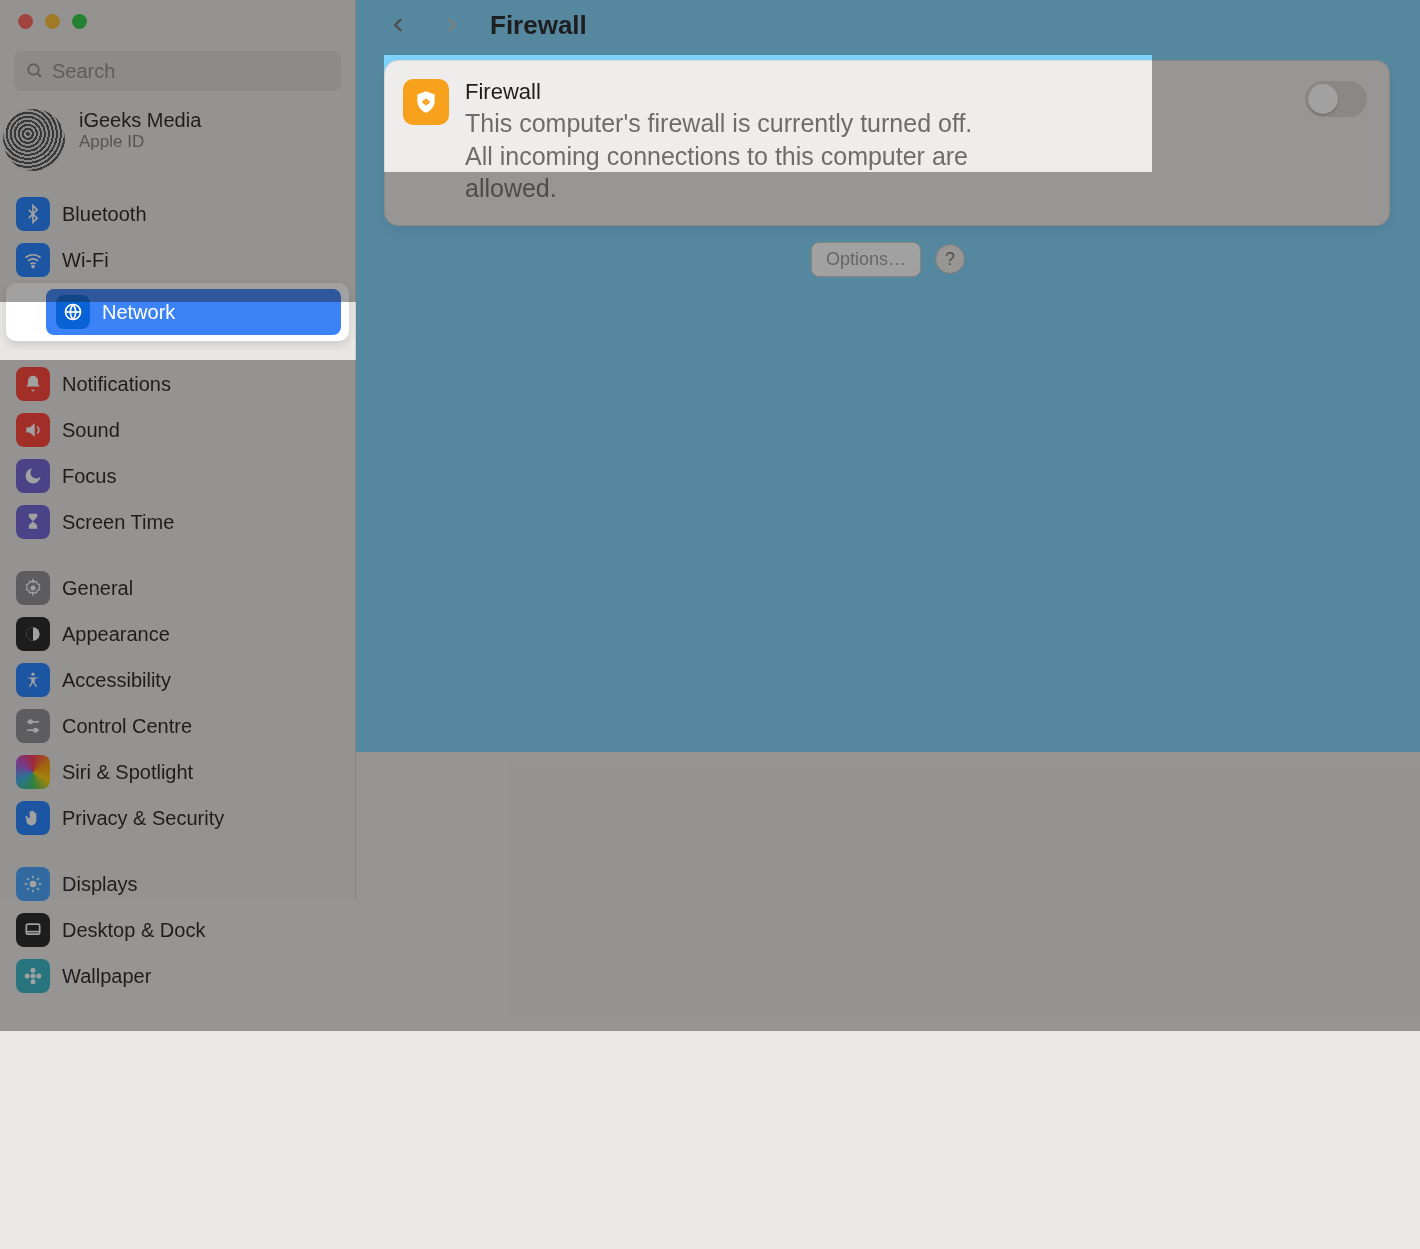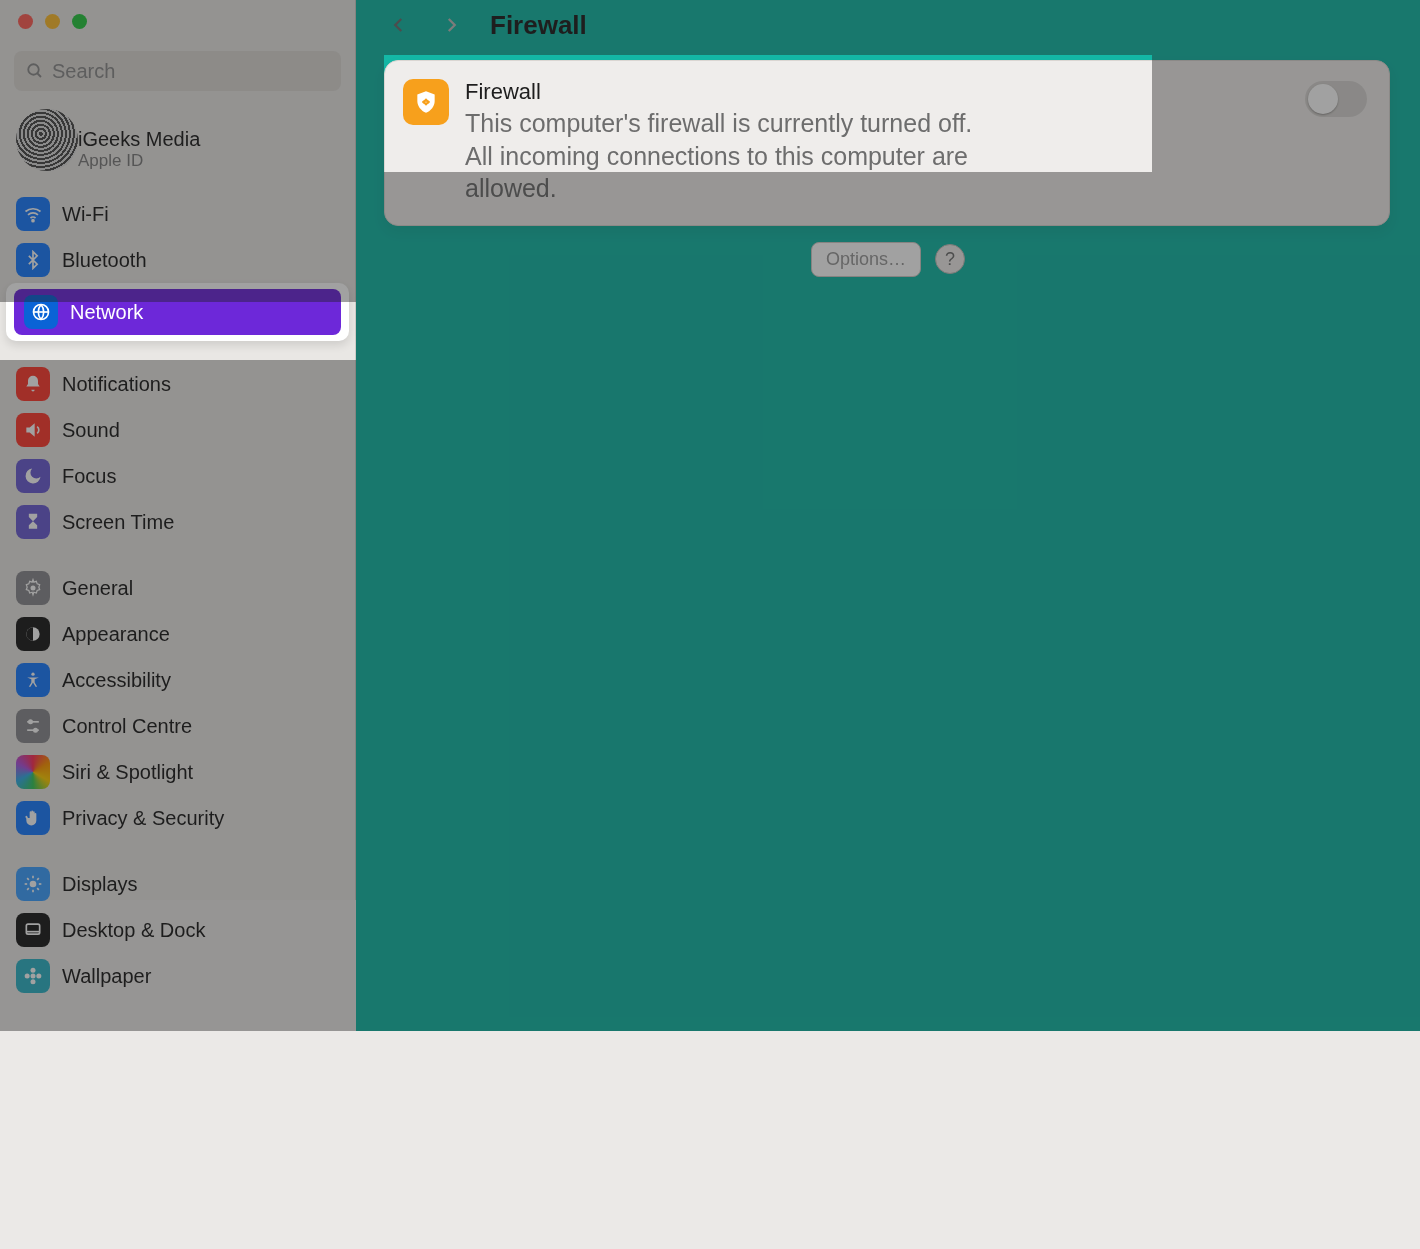--- a/index.html
+++ b/index.html
@@ -9,42 +9,42 @@
 
   
   .sidebar { position: absolute; left: 0; top: 0; width: 356px; height: 900px; background: #e9e7e4; border-right: 1px solid #cfcbc7; }
   .traffic { display:flex; gap:12px; padding:14px 18px 4px; }
   .tdot { width:15px; height:15px; border-radius:50%; }
   .tdot.red { background:#ff5f57; } .tdot.yellow { background:#febc2e; } .tdot.green { background:#28c840; }
 
   .search { margin: 18px 14px 10px; height:40px; border-radius:8px; background:#dcd9d5; display:flex; align-items:center; padding:0 12px; color:#8c8c8c; font-size:20px; }
   .search svg { margin-right:8px; flex:0 0 auto; }
 
-  .account { display:flex; align-items:flex-end; padding: 8px 16px 14px; }
+  .account { display:flex; align-items:flex-start; gap:14px; padding: 8px 3px 14px; }
   .avatar { width:62px; height:62px; border-radius:50%; background: repeating-radial-gradient(circle at 40% 40%, #4a4a4a 0 2px, #d8d8d8 2px 4px); }
   .account .name { font-size:20px; color:#1e1e1e; }
   .account .sub  { font-size:17px; color:#7d7d7d; }
 
   .group { padding: 6px 0; }
   .item { display:flex; align-items:center; gap:12px; padding:6px 16px; font-size:20px; color:#1d1d1d; cursor:pointer; }
   .item .icon { width:34px; height:34px; border-radius:8px; display:flex; align-items:center; justify-content:center; color:#fff; flex:0 0 auto; }
   .item.selected-wrap { background:#fff; border-radius:10px; margin:0 6px; padding:6px 8px; box-shadow:0 4px 10px rgba(0,0,0,.12); }
-  .item.selected-wrap .selbar { background:#6d28d9; border-radius:8px; display:flex; align-items:center; gap:12px; padding:6px 10px; flex:1; color:#fff; }
+  .item.selected-wrap .selbar { background:#3b82f6; border-radius:8px; display:flex; align-items:center; gap:12px; padding:6px 10px; flex:1; color:#fff;margin-left:32px; }
 
   .ic-blue   { background:#1b7cff; }
   .ic-red    { background:#ff3b30; }
   .ic-purple { background:#6b5dd3; }
   .ic-gray   { background:#8b8b8f; }
   .ic-black  { background:#1d1d1d; }
   .ic-rainbow{ background: conic-gradient(#ff2d55,#ff9500,#ffcc00,#34c759,#32ade6,#af52de,#ff2d55); }
   .ic-lightblue { background:#3fa0ff; }
   .ic-teal   { background:#30b3c6; }
 
   
-  .content { position:absolute; left:356px; top:0; right:0; height:1031px; background:#14b8a6; }
+  .content { position:absolute; left:356px; top:0; right:0; height:752px; background:#7dd3fc; }
   .nav { display:flex; align-items:center; gap:18px; padding:8px 20px 0 26px; color:#5f5f5f; }
   .nav .chev { width:34px; height:34px; display:flex; align-items:center; justify-content:center; font-size:26px; color:#6e6e6e; cursor:pointer; }
   .nav .chev.disabled { color:#c2c0bd; cursor:default; }
   .nav .title { font-size:26px; font-weight:700; color:#1e1e1e; margin-left:4px; }
 
   .card { margin:18px 30px 0 28px; background:#efedeb; border:1px solid #dad6d2; border-radius:14px; padding:18px 22px 20px 18px; display:flex; align-items:flex-start; gap:16px; box-shadow:0 6px 14px rgba(0,0,0,.06); }
   .card .badge { width:46px; height:46px; border-radius:10px; background:#f7a01c; display:flex; align-items:center; justify-content:center; color:#fff; flex:0 0 auto; }
   .card .texts { flex:1; }
   .card .hdr { font-size:22px; color:#1e1e1e; margin-bottom:2px; }
   .card .desc { font-size:25px; color:#6d6d6d; line-height:1.3; max-width:520px; }
@@ -92,35 +92,35 @@
       <div>
         <div class="name">iGeeks Media</div>
         <div class="sub">Apple ID</div>
       </div>
     </div>
 
     <div class="group">
       <div class="item">
         <div class="icon ic-blue">
           <svg width="20" height="20" viewBox="0 0 24 24" fill="none" stroke="#fff" stroke-width="2">
+              <path d="M7 7l10 10-5 5V2l5 5L7 17"></path>
+            </svg>
+        </div>
+        <span>Bluetooth</span>
+      </div>
+      <div class="item">
+        <div class="icon ic-blue">
+          <svg width="20" height="20" viewBox="0 0 24 24" fill="none" stroke="#fff" stroke-width="2">
               <path d="M3 9a14 14 0 0 1 18 0"></path>
               <path d="M6 13a9 9 0 0 1 12 0"></path>
               <path d="M9 17a4 4 0 0 1 6 0"></path>
               <circle cx="12" cy="20" r="1.2" fill="#fff"></circle>
             </svg>
         </div>
         <span>Wi-Fi</span>
-      </div>
-      <div class="item">
-        <div class="icon ic-blue">
-          <svg width="20" height="20" viewBox="0 0 24 24" fill="none" stroke="#fff" stroke-width="2">
-              <path d="M7 7l10 10-5 5V2l5 5L7 17"></path>
-            </svg>
-        </div>
-        <span>Bluetooth</span>
       </div>
 
       <div class="item selected-wrap">
         <div class="selbar">
           <div class="icon ic-blue" style="background:#0a63d6">
             <svg width="20" height="20" viewBox="0 0 24 24" fill="none" stroke="#fff" stroke-width="2">
                 <circle cx="12" cy="12" r="9"></circle>
                 <path d="M3 12h18"></path>
                 <path d="M12 3a14 14 0 0 1 0 18"></path>
                 <path d="M12 3a14 14 0 0 0 0 18"></path>

